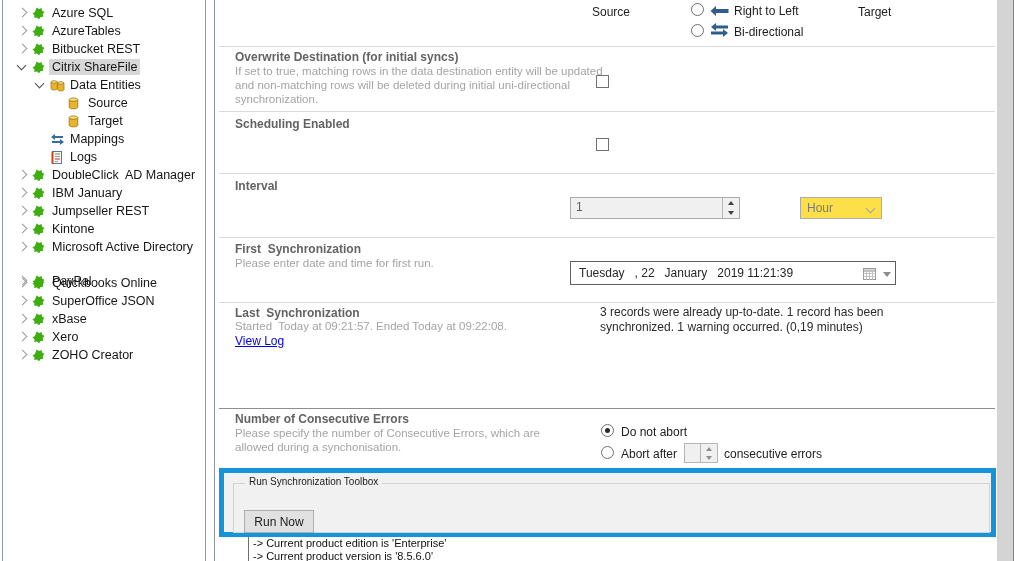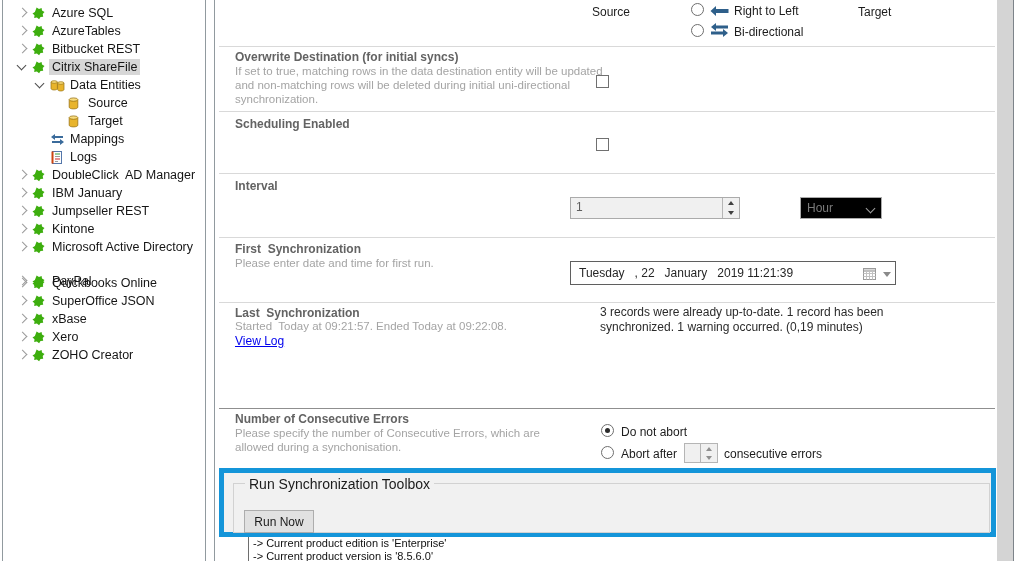--- a/index.html
+++ b/index.html
@@ -37,21 +37,21 @@
 
   .numbox { position:absolute; background:#f0f0f0; border:1px solid #ababab; display:flex; }
   .numbox .val { flex:1; font-size:12px; color:#5f5f5f; padding:2px 0 0 5px; }
   .spin { width:17px; border-left:1px solid #b5b5b5; display:flex; flex-direction:column; background:#f0f0f0; }
   .spin div { flex:1; display:flex; align-items:center; justify-content:center; }
   .spin .up::after  { content:""; border-left:3.5px solid transparent; border-right:3.5px solid transparent; border-bottom:4px solid #404040; }
   .spin .dn::after  { content:""; border-left:3.5px solid transparent; border-right:3.5px solid transparent; border-top:4px solid #404040; }
   .spin.dis .up::after { border-bottom-color:#8f8f8f; }
   .spin.dis .dn::after { border-top-color:#8f8f8f; }
 
-  .combo { position:absolute; background:#000000; border:1px solid #ababab; display:flex; align-items:center; }
+  .combo { position:absolute; background:#fde047; border:1px solid #ababab; display:flex; align-items:center; }
   .combo .val { flex:1; font-size:12px; color:#7a7a7a; padding-left:6px; }
   .combo .carr { width:18px; position:relative; height:100%; }
   .combo .carr::before { content:""; position:absolute; left:4px; top:7px; width:6px; height:6px;
     border-right:1.5px solid #9f9f9f; border-bottom:1.5px solid #9f9f9f; transform:rotate(45deg); }
 
   .datefield { position:absolute; left:355px; top:261px; width:326px; height:24px; background:#fff;
     border:1px solid #5f5f5f; display:flex; align-items:center; }
   .datefield .val { flex:1; font-size:12px; color:#262626; padding-left:8px; white-space:pre; }
   .datefield .cal { width:15px; height:15px; margin-right:4px; }
   .datefield .dd { width:14px; position:relative; height:100%; }
@@ -60,21 +60,21 @@
 
   .link { position:absolute; font-size:12px; color:#0000ee; text-decoration:underline; cursor:pointer; }
   .result-text { position:absolute; font-size:12px; color:#2b2b2b; line-height:15px; }
   .status-text { position:absolute; font-size:11.5px; color:#a4a4a4; white-space:pre; }
 
   
   #highlight { position:absolute; left:219px; top:468px; width:777px; height:69px;
     border:5px solid #1495d9; background:#f1f1f1; }
   #groupbox { position:absolute; left:9px; top:10px; width:757px; height:50px; border:1px solid #d2d2d2; }
   #groupbox .legend { position:absolute; left:11px; top:-8px; background:#f1f1f1; padding:0 4px;
-    font-size:14px; color:#1b1b1b; white-space:pre; }
+    font-size:10px; color:#1b1b1b; white-space:pre; }
   #run-btn { position:absolute; left:10px; top:26px; width:70px; height:23px; background:#e1e1e1;
     border:1px solid #adadad; font-size:12px; color:#1b1b1b; display:flex; align-items:center; justify-content:center; }
 
   
   #console { position:absolute; left:248px; top:537px; width:749px; height:24px; border-left:1px solid #6e6e6e; }
   #console .logline { font-size:11px; color:#101010; line-height:12.5px; padding-left:4px; white-space:pre; }
 
   
   #scrollbar { position:absolute; left:997px; top:0; width:16px; height:561px; background:#d4d4d4; }
   #win-edge { position:absolute; left:1013px; top:0; width:1px; height:561px; background:#7d848a; }

